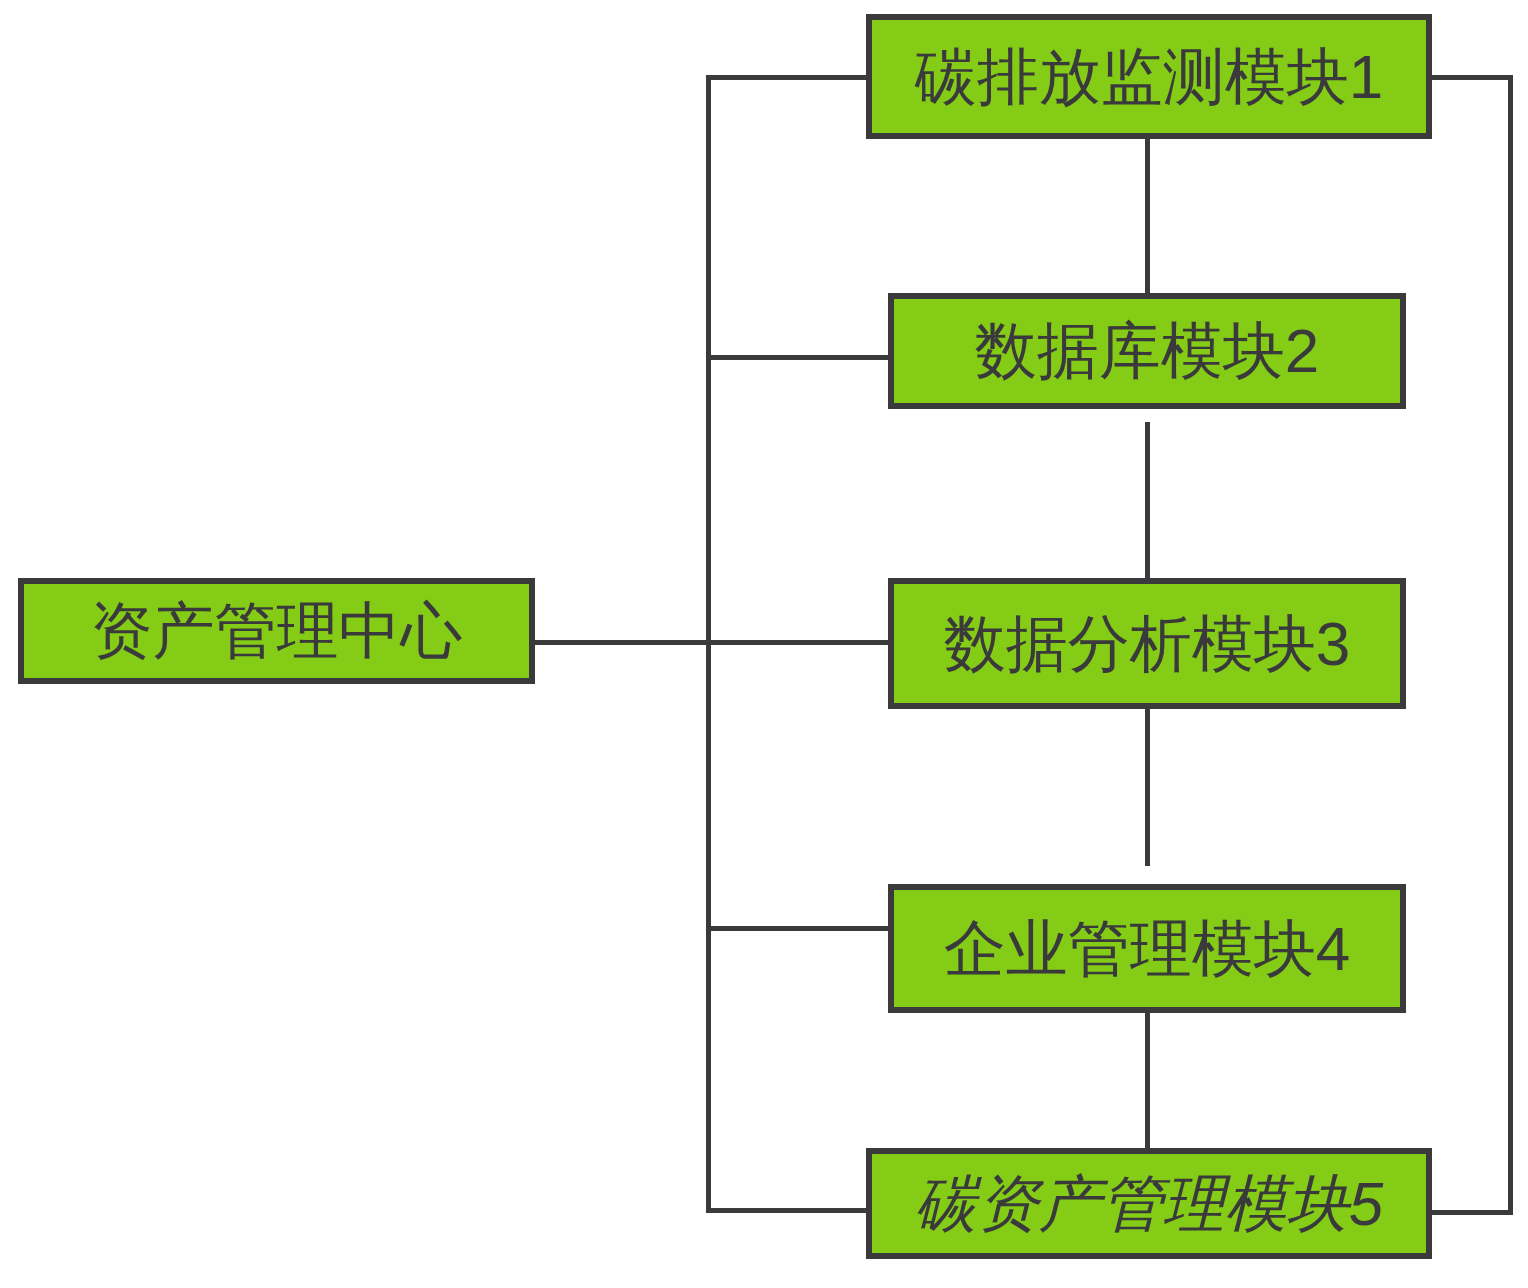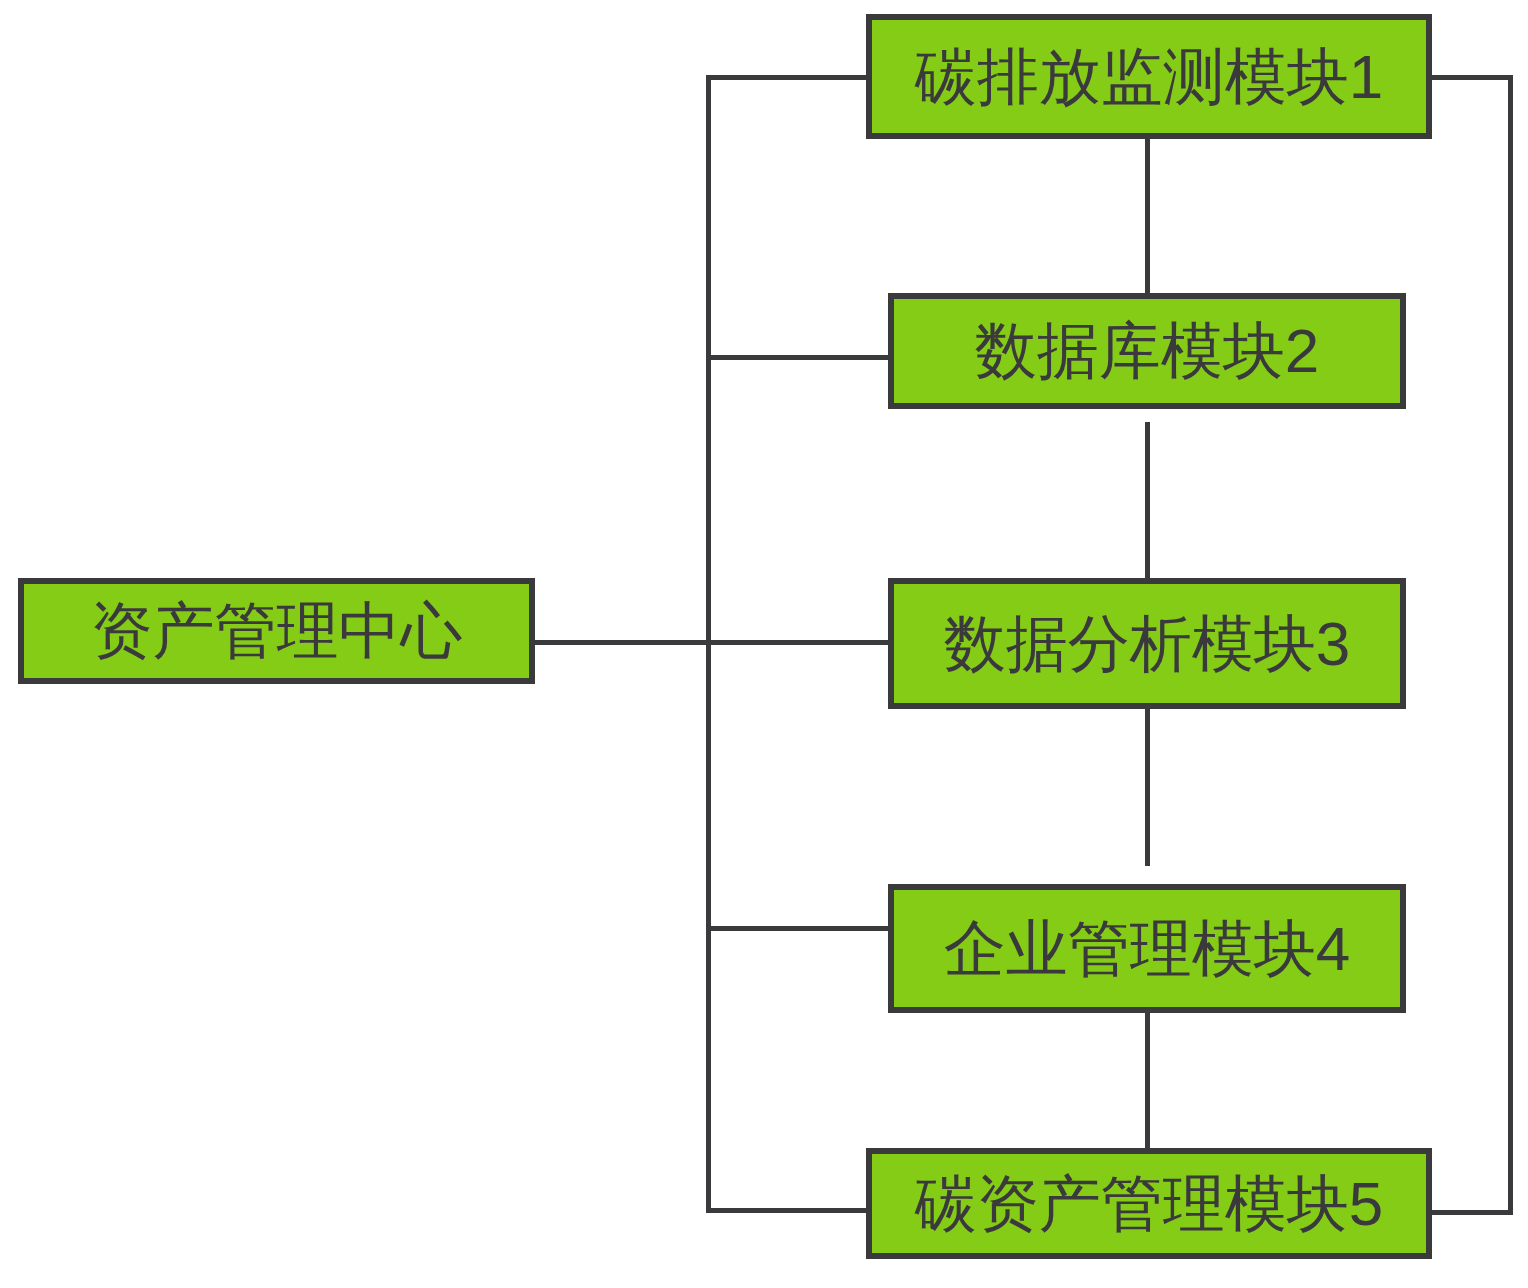--- a/index.html
+++ b/index.html
@@ -34,21 +34,21 @@
     background: #3a3a3c;
     z-index: 1;
   }
 
   
   .node-center { left: 18px;  top: 578px;  width: 517px; height: 106px; }
   .node-m1     { left: 866px; top: 14px;   width: 566px; height: 125px; }
   .node-m2     { left: 888px; top: 293px;  width: 518px; height: 116px; }
   .node-m3     { left: 888px; top: 578px;  width: 518px; height: 131px; align-items: center; }
   .node-m4     { left: 888px; top: 884px;  width: 518px; height: 129px; }
-  .node-m5     { left: 866px; top: 1148px; width: 566px; height: 111px; }
+  .node-m5     { left: 866px; top: 1148px; width: 566px; height: 111px; font-style: italic; }
 
   
   .l-trunk-left     { left: 706px;  top: 75px;   width: 5px;   height: 1138px; }
   .l-stub-m1        { left: 706px;  top: 75px;   width: 162px; height: 5px; }
   .l-stub-m2        { left: 706px;  top: 355px;  width: 184px; height: 5px; }
   .l-main-center    { left: 528px;  top: 640px;  width: 362px; height: 5px; }
   .l-stub-m4        { left: 706px;  top: 926px;  width: 184px; height: 5px; }
   .l-stub-m5        { left: 706px;  top: 1208px; width: 162px; height: 5px; }
   .l-mid-1-2        { left: 1145px; top: 137px;  width: 5px;   height: 158px; }
   .l-mid-2-3        { left: 1145px; top: 422px;  width: 5px;   height: 158px; }

